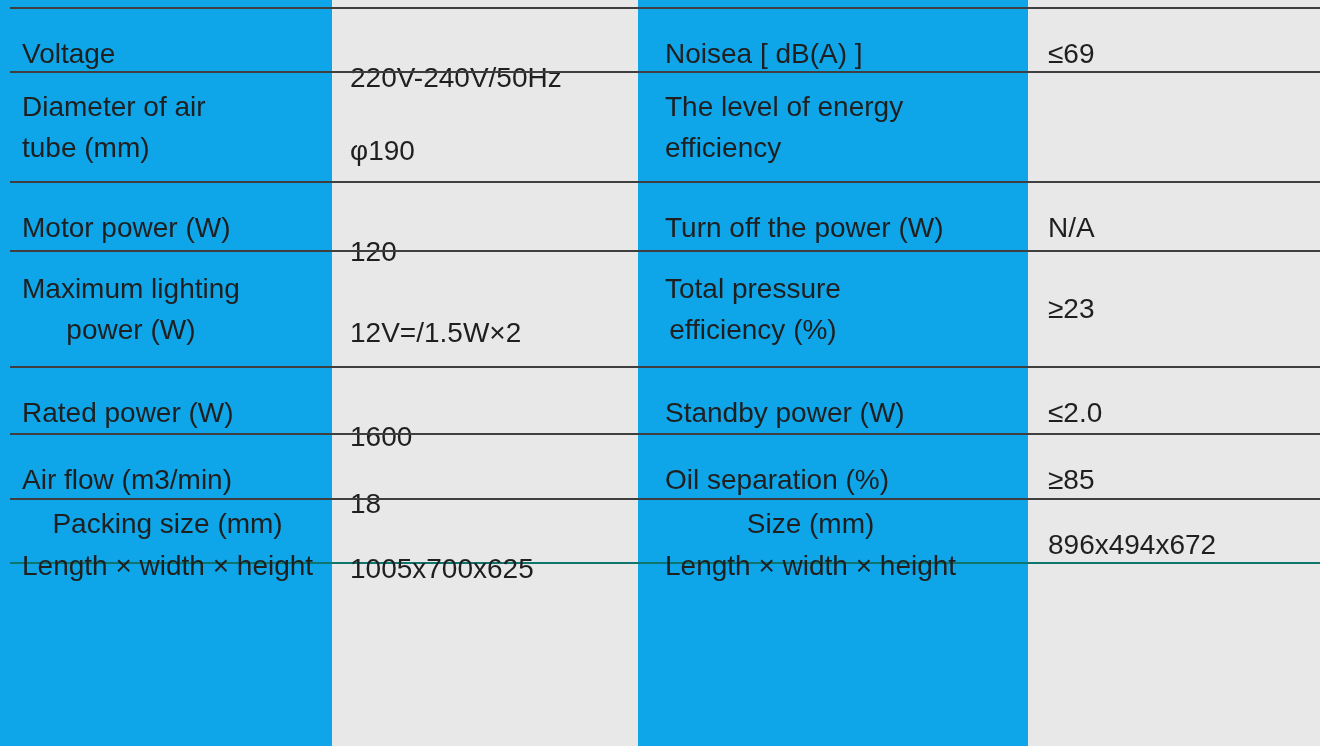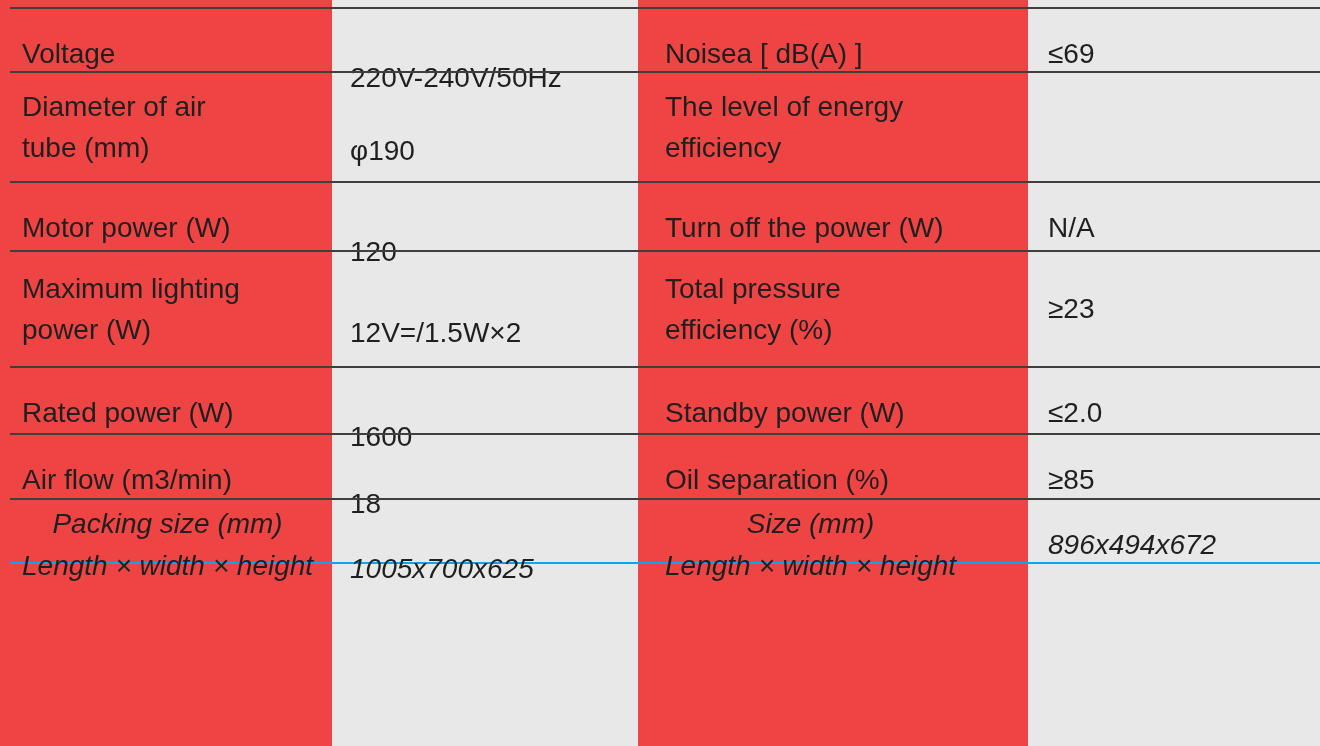--- a/index.html
+++ b/index.html
@@ -1,32 +1,32 @@
 <!DOCTYPE html>
 <html><head>
 <meta charset="utf-8">
 <style>
   html,body{margin:0;padding:0;background:#ffffff;}
   body{width:1320px;height:746px;font-family:"Liberation Sans",sans-serif;}
-  .stage{position:relative;width:1320px;height:746px;overflow:hidden;background:#ef4444;}
+  .stage{position:relative;width:1320px;height:746px;overflow:hidden;background:#0ea5e9;}
 
   
   .stripe{position:absolute;top:0;bottom:0;background:#e8e8e8;}
   .stripe-left{left:332px;width:306px;}
   .stripe-right{left:1028px;width:292px;}
 
   
   .grid{position:absolute;left:10px;top:7px;width:1310px;}
   .row{display:grid;grid-template-columns:322px 306px 390px 292px;
        border-top:2px solid #3f3f3f;box-sizing:border-box;position:relative;}
-  .row:last-child{border-bottom:2px solid #0ea5e9;font-style:italic;}
+  .row:last-child{border-bottom:2px solid #0f766e;}
   .row:nth-child(1){height:64px;}
   .row:nth-child(2){height:110px;}
   .row:nth-child(3){height:69px;}
-  .row:nth-child(4){height:116px;}
+  .row:nth-child(4){height:116px;text-align:center;}
   .row:nth-child(5){height:67px;}
   .row:nth-child(6){height:65px;}
   .row:nth-child(7){height:66px;text-align:center;}
   .row:nth-child(8){height:98px;}
 
   .cell{display:flex;align-items:center;font-size:28px;line-height:1.48;
         color:#1f1f1f;white-space:pre-line;box-sizing:border-box;overflow:visible;}
   .c1{padding-left:12px;}
   .c2{padding-left:18px;margin-top:48px;}
   .c3{padding-left:27px;}

